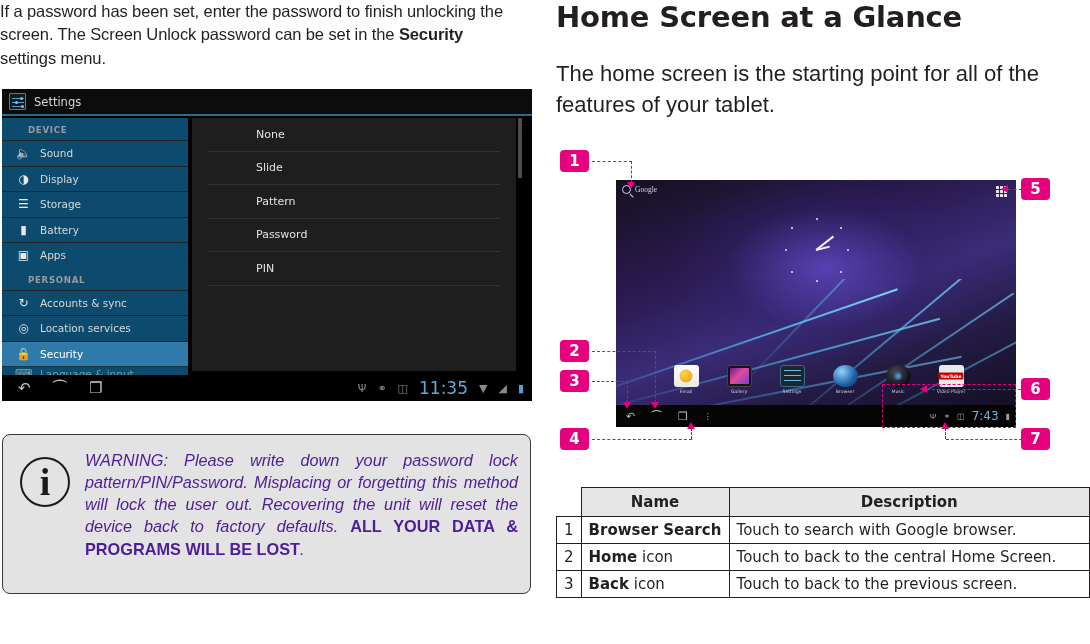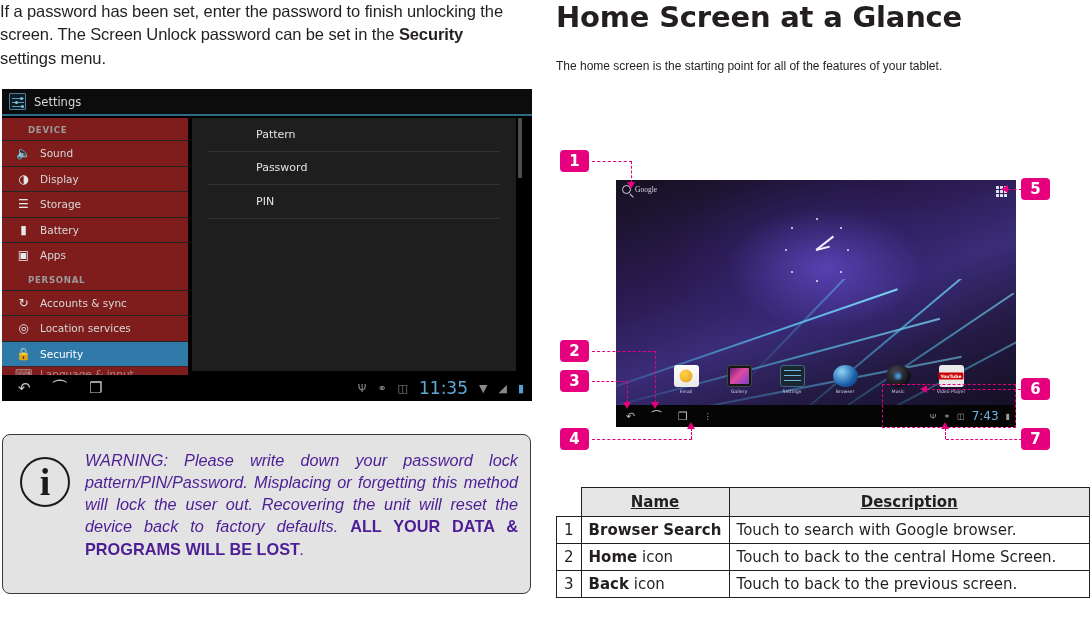--- a/index.html
+++ b/index.html
@@ -50,21 +50,21 @@
   .as-icon-settings i:nth-child(3){ top:12px; width: 12px; }
   .as-icon-settings b {
     position:absolute; width:3px; height:3px; border-radius:50%; background:#7fc0e5; display:block;
   }
   .as-icon-settings b:nth-of-type(1){ top:3px; left:10px; }
   .as-icon-settings b:nth-of-type(2){ top:7px; left:5px; }
   .as-icon-settings b:nth-of-type(3){ top:11px; left:11px; }
   .as-title { color:#d7d7d7; font-size: 11.5px; }
 
   .as-body { position:absolute; left:0; top:29px; right:0; bottom: 26px; background:#000; }
-  .as-left { position:absolute; left:0; top:0; width:186px; bottom:0; background:#7f1d1d; }
+  .as-left { position:absolute; left:0; top:0; width:186px; bottom:0; background:#0c4a6e; }
   .as-right {
     position:absolute; left:190px; top:0; right:16px; bottom:4px;
     background:#1e1e1e;
   }
   .as-scroll { position:absolute; right:10px; top:0; width:4px; height:60px; background:#4c4c4c; }
 
   .as-section {
     color:#9b9b9b; font-size:8.6px; font-weight:bold; letter-spacing:.7px;
     padding: 7px 0 5px 26px;
   }
@@ -115,21 +115,21 @@
   }
   .warn-text b { font-style: normal; font-weight: bold; }
 
   
   .col-right { position:absolute; left:556px; top:0; width:534px; height:644px; }
 
   .h1 {
     font-size: 29px; font-weight: bold; color:#231f20; letter-spacing:-0.2px;
     font-family: "DejaVu Sans", sans-serif;
   }
-  .sub { margin-top: 24px; font-size:12px; line-height:1.42; color:#231f20; }
+  .sub { margin-top: 24px; font-size:22px; line-height:1.42; color:#231f20; }
 
   
   .fig { position:absolute; left:0; top:140px; width:534px; height:320px; }
 
   .tablet {
     position:absolute; left: 60px; top: 40px; width: 400px; height: 247px;
     background: linear-gradient(160deg,#16101f 0%, #2a1b52 32%, #3b2c79 52%, #241b45 72%, #100c1c 100%);
     overflow:hidden;
   }
   .tab-glow {
@@ -185,21 +185,21 @@
   .arrow-d { position:absolute; width:0;height:0; border-left:4px solid transparent; border-right:4px solid transparent; border-top:7px solid #e6007e; }
   .arrow-u { position:absolute; width:0;height:0; border-left:4px solid transparent; border-right:4px solid transparent; border-bottom:7px solid #e6007e; }
   .arrow-l { position:absolute; width:0;height:0; border-top:4px solid transparent; border-bottom:4px solid transparent; border-right:7px solid #e6007e; }
   .dash-box { position:absolute; border:1.5px dashed #e6007e; }
 
   
   .tbl { position:absolute; left:0; top:487px; width:534px; border-collapse:collapse; }
   .tbl td, .tbl th { border:1.2px solid #231f20; }
   .tbl th {
     background:#e6e6e6; font-family:"DejaVu Sans", sans-serif;
-    font-weight:bold; font-size:15px; color:#231f20; padding:5px 0; text-decoration:underline;
+    font-weight:bold; font-size:15px; color:#231f20; padding:5px 0; 
   }
   .tbl td { font-size:15px; color:#231f20; padding:4px 7px; vertical-align:top; line-height:1.2; font-family:"DejaVu Sans", sans-serif; }
   .c-num { width:22px; text-align:center; padding-left:0; padding-right:0; }
   .c-name { width:148px; }
   .c-name b { font-weight:bold; }
   .h-blank { border-left:none !important; border-top:none !important; border-bottom:1.2px solid #231f20 !important; background:#fff !important; }
 </style>
 </head>
 <body>
 
@@ -265,20 +265,22 @@
             <span class="gi">🔒</span>
             <span>Security</span>
           </div>
           <div class="as-item cut">
             <span class="gi">⌨</span>
             <span>Language &amp; input</span>
           </div>
         </div>
 
         <div class="as-right">
+          <div class="as-opt">None</div>
+          <div class="as-opt">Slide</div>
           <div class="as-opt">Pattern</div>
           <div class="as-opt">Password</div>
           <div class="as-opt">PIN</div>
         </div>
         <div class="as-scroll"></div>
       </div>
 
       <div class="as-navbar">
         <div class="as-nav-left">
           <span class="nav-gl">↶</span>

